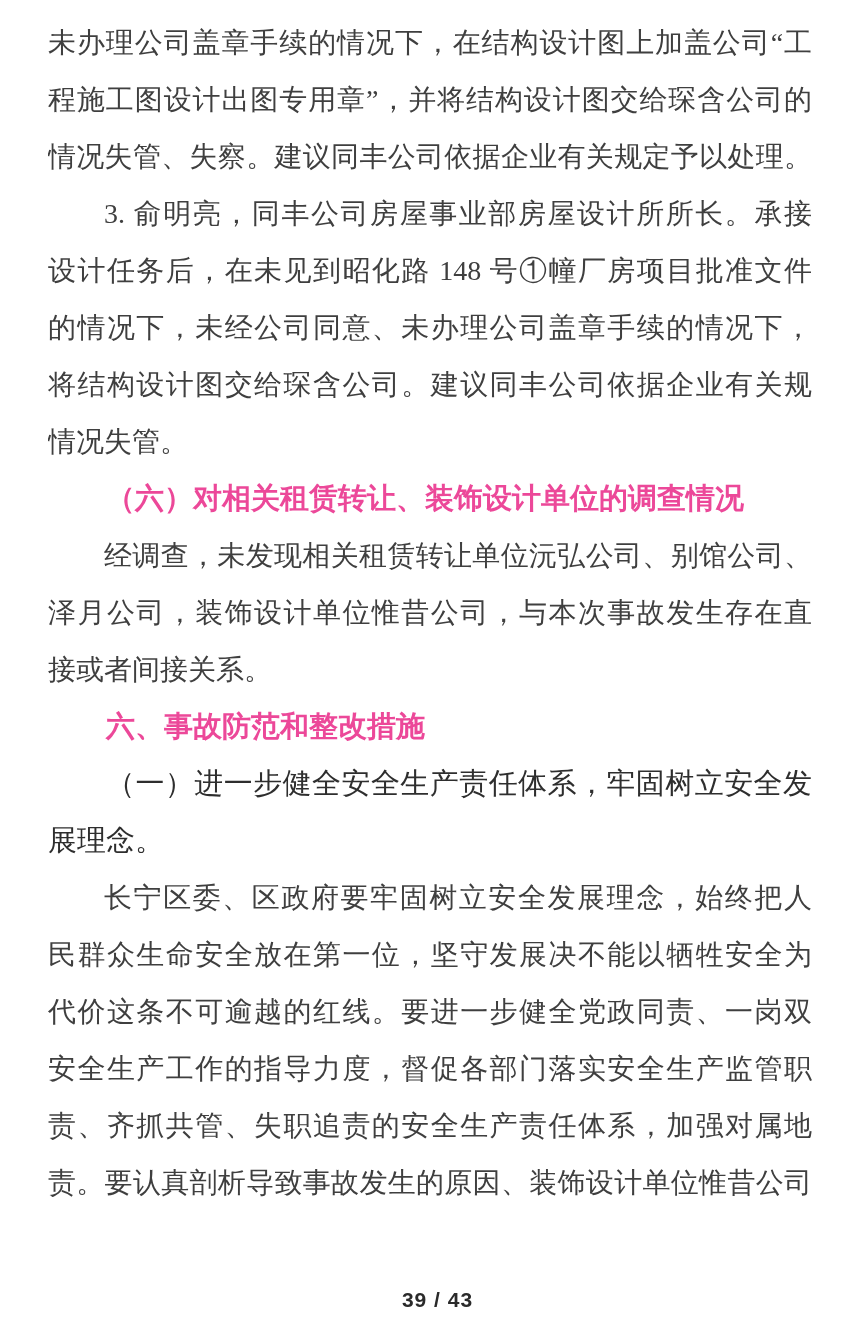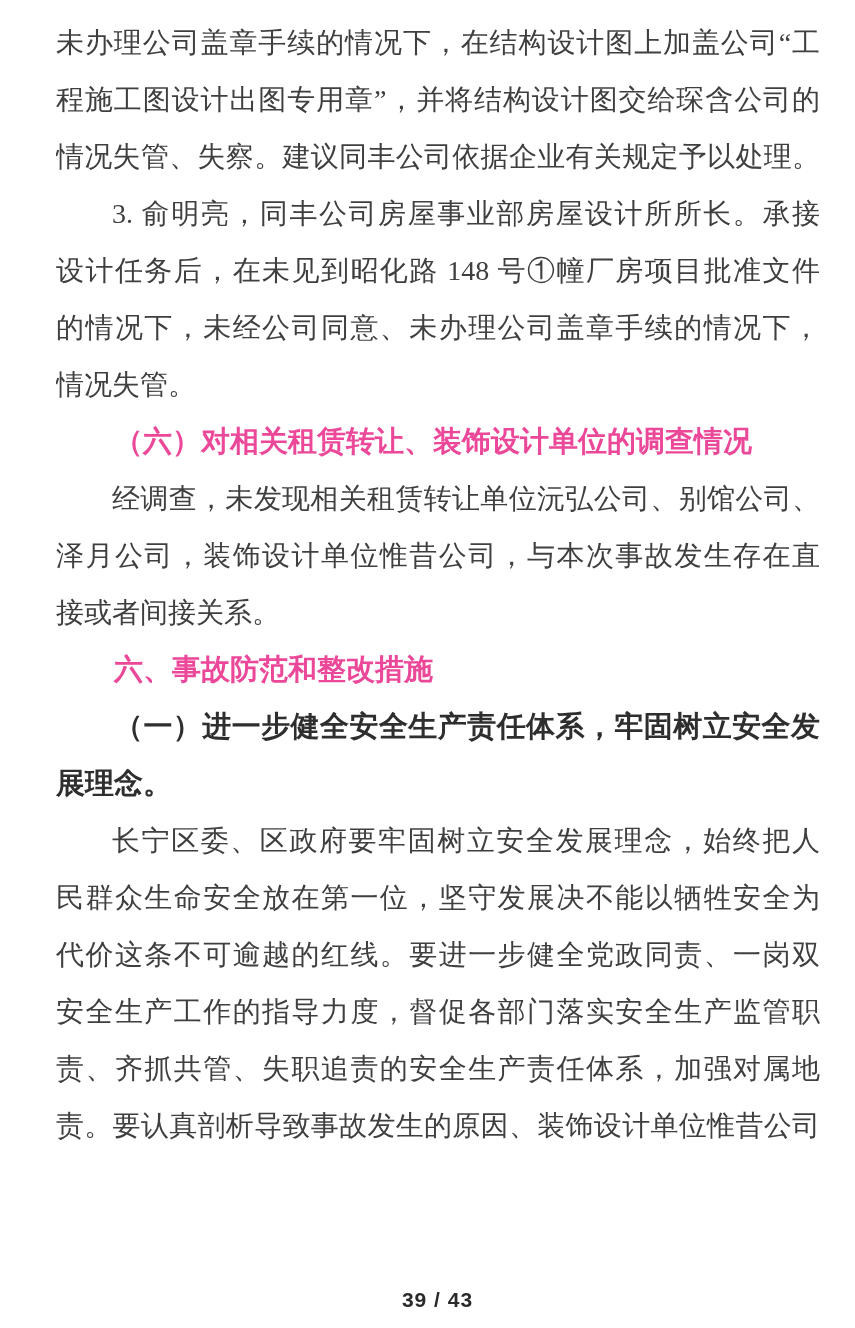--- a/index.html
+++ b/index.html
@@ -13,21 +13,20 @@
     height: 1328px;
     background: #ffffff;
     overflow: hidden;
     font-family: "Liberation Serif", "DejaVu Serif", serif;
   }
   .content {
     position: absolute;
     left: 48px;
     top: 14px;
     width: 764px;
-    margin-left: 8px;
   }
   .line {
     height: 57px;
     line-height: 57px;
     font-size: 28px;
     color: #3f3f3f;
     text-align: justify;
     text-align-last: left;
     text-justify: inter-character;
     white-space: normal;
@@ -40,21 +39,21 @@
     text-indent: 2em;
   }
   .line.h-hei {
     font-family: Liberation Serif, serif;
     font-weight: bold;
     font-size: 29px;
     color: #ec4899;
   }
   .line.h-kai {
     font-family: "Liberation Serif", "DejaVu Serif", serif;
-    font-weight: bold;
+    font-weight: normal;
     font-size: 29px;
     color: #2e2e2e;
   }
   .footer {
     position: absolute;
     left: 0;
     right: 0;
     bottom: 16px;
     text-align: center;
     font-family: "Liberation Sans", "DejaVu Sans", sans-serif;
@@ -69,20 +68,21 @@
 <body>
 
 <div class="page">
   <div class="content">
     <div class="line body fill">未办理公司盖章手续的情况下，在结构设计图上加盖公司“工</div>
     <div class="line body fill">程施工图设计出图专用章”，并将结构设计图交给琛含公司的</div>
     <div class="line body fill">情况失管、失察。建议同丰公司依据企业有关规定予以处理。</div>
     <div class="line body fill indent">3. 俞明亮，同丰公司房屋事业部房屋设计所所长。承接</div>
     <div class="line body fill">设计任务后，在未见到昭化路 148 号①幢厂房项目批准文件</div>
     <div class="line body fill">的情况下，未经公司同意、未办理公司盖章手续的情况下，</div>
+    <div class="line body fill">将结构设计图交给琛含公司。建议同丰公司依据企业有关规</div>
     <div class="line body">情况失管。</div>
     <div class="line h-hei indent">（六）对相关租赁转让、装饰设计单位的调查情况</div>
     <div class="line body fill indent">经调查，未发现相关租赁转让单位沅弘公司、别馆公司、</div>
     <div class="line body fill">泽月公司，装饰设计单位惟昔公司，与本次事故发生存在直</div>
     <div class="line body">接或者间接关系。</div>
     <div class="line h-hei indent">六、事故防范和整改措施</div>
     <div class="line h-kai fill indent">（一）进一步健全安全生产责任体系，牢固树立安全发</div>
     <div class="line h-kai">展理念。</div>
     <div class="line body fill indent">长宁区委、区政府要牢固树立安全发展理念，始终把人</div>
     <div class="line body fill">民群众生命安全放在第一位，坚守发展决不能以牺牲安全为</div>

